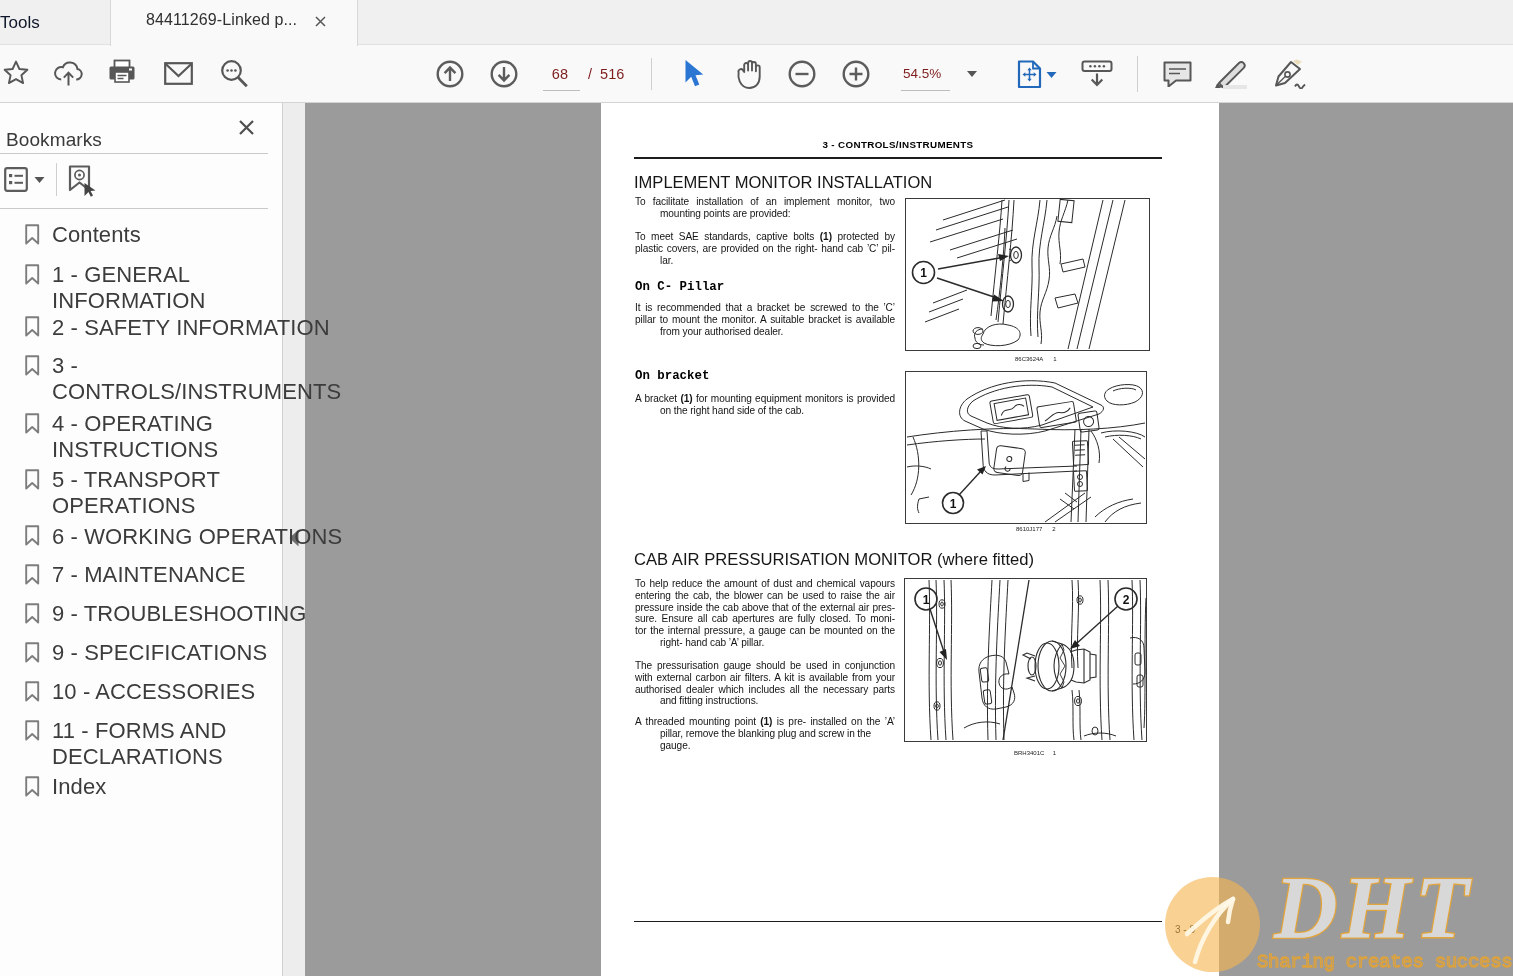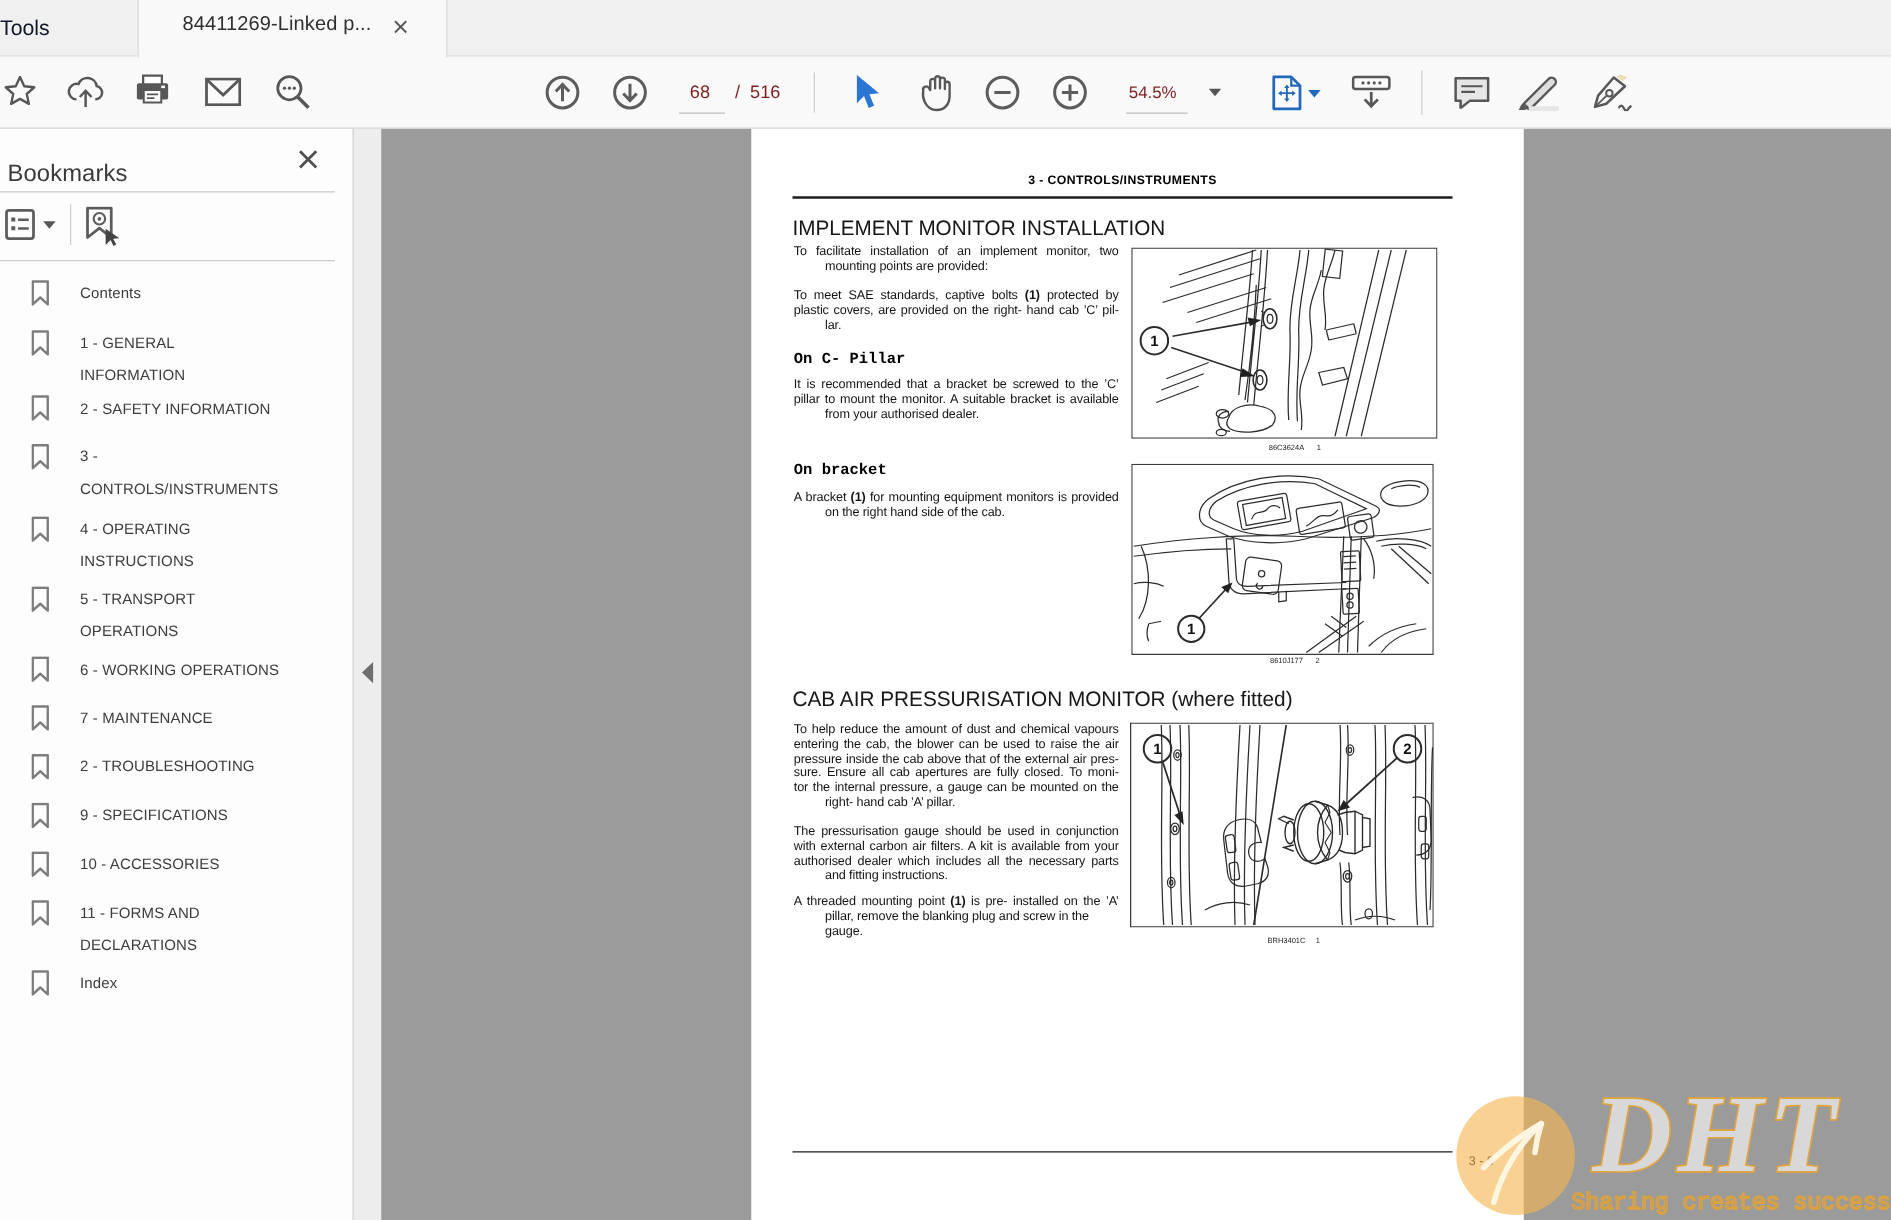--- a/index.html
+++ b/index.html
@@ -13,21 +13,21 @@
   
   #toolbar{left:0;top:45px;width:1513px;height:58px;background:#f9f9f9;border-bottom:1px solid #d4d4d4;box-sizing:border-box;}
   .vsep{position:absolute;width:1px;background:#cfcfcf;}
   .fieldline{position:absolute;height:1px;background:#bdbdbd;}
   .tbtext{position:absolute;font-size:14.5px;color:#7f1d1d;}
   
   #sidebar{left:0;top:103px;width:282px;height:873px;background:#fdfdfd;border-right:1px solid #d0d0d0;box-sizing:content-box;}
   #rail{left:283px;top:103px;width:22px;height:873px;background:#ededed;}
   #bmtitle{left:6px;top:113px;font-size:19px;color:#3a3a3a;letter-spacing:0.1px;margin-top:16px;}
   .hsep{position:absolute;left:0;width:268px;height:1px;background:#c9c9c9;}
-  .bmitem{position:absolute;left:52px;font-size:12px;line-height:25.5px;color:#3c3c3c;letter-spacing:0.1px;white-space:nowrap;margin-left:12px;}
+  .bmitem{position:absolute;left:52px;font-size:22px;line-height:25.5px;color:#3c3c3c;letter-spacing:0.1px;white-space:nowrap;}
   .bmflag{position:absolute;left:25px;}
   
   #page{left:601px;top:103px;width:618px;height:873px;background:#fff;color:#1a1a1a;}
   .pbody{position:absolute;width:260px;font-size:10.1px;line-height:11.75px;letter-spacing:-0.08px;word-spacing:-0.05px;color:#141414;}
   .pbody .j{text-align:justify;text-align-last:justify;}
   .pbody .l{text-align:left;margin-left:25px;}
   .h1{position:absolute;left:33px;font-size:16.8px;letter-spacing:0px;white-space:nowrap;transform-origin:0 50%;color:#161616;}
   .h2{position:absolute;left:34px;font-size:12.4px;font-weight:bold;white-space:nowrap;transform-origin:0 50%;font-family:Liberation Mono, monospace;}
   .cap{position:absolute;font-size:6px;color:#222;}
 </style>
@@ -187,21 +187,21 @@
   </svg>
 <div id="bmlist" class="abs" style="left:0;top:0;width:283px;height:976px">
   <div class="bmitem" style="top:222px">Contents</div>
   <div class="bmitem" style="top:262px">1 - GENERAL<br>INFORMATION</div>
   <div class="bmitem" style="top:315px">2 - SAFETY INFORMATION</div>
   <div class="bmitem" style="top:353px">3 -<br>CONTROLS/INSTRUMENTS</div>
   <div class="bmitem" style="top:411px">4 - OPERATING<br>INSTRUCTIONS</div>
   <div class="bmitem" style="top:467px">5 - TRANSPORT<br>OPERATIONS</div>
   <div class="bmitem" style="top:524px">6 - WORKING OPERATIONS</div>
   <div class="bmitem" style="top:562px">7 - MAINTENANCE</div>
-  <div class="bmitem" style="top:601px">2 - TROUBLESHOOTING</div>
+  <div class="bmitem" style="top:601px">9 - TROUBLESHOOTING</div>
   <div class="bmitem" style="top:640px">9 - SPECIFICATIONS</div>
   <div class="bmitem" style="top:679px">10 - ACCESSORIES</div>
   <div class="bmitem" style="top:718px">11 - FORMS AND<br>DECLARATIONS</div>
   <div class="bmitem" style="top:774px">Index</div>
   <svg width="0" height="0">
       <defs>
         <g id="flag">
           <path d="M1.2 1.2 H13.2 V19.5 L7.2 14 L1.2 19.5 Z" fill="none" stroke="#7d7d7d" stroke-width="1.9" stroke-linejoin="round"></path>
         </g>
       </defs>

